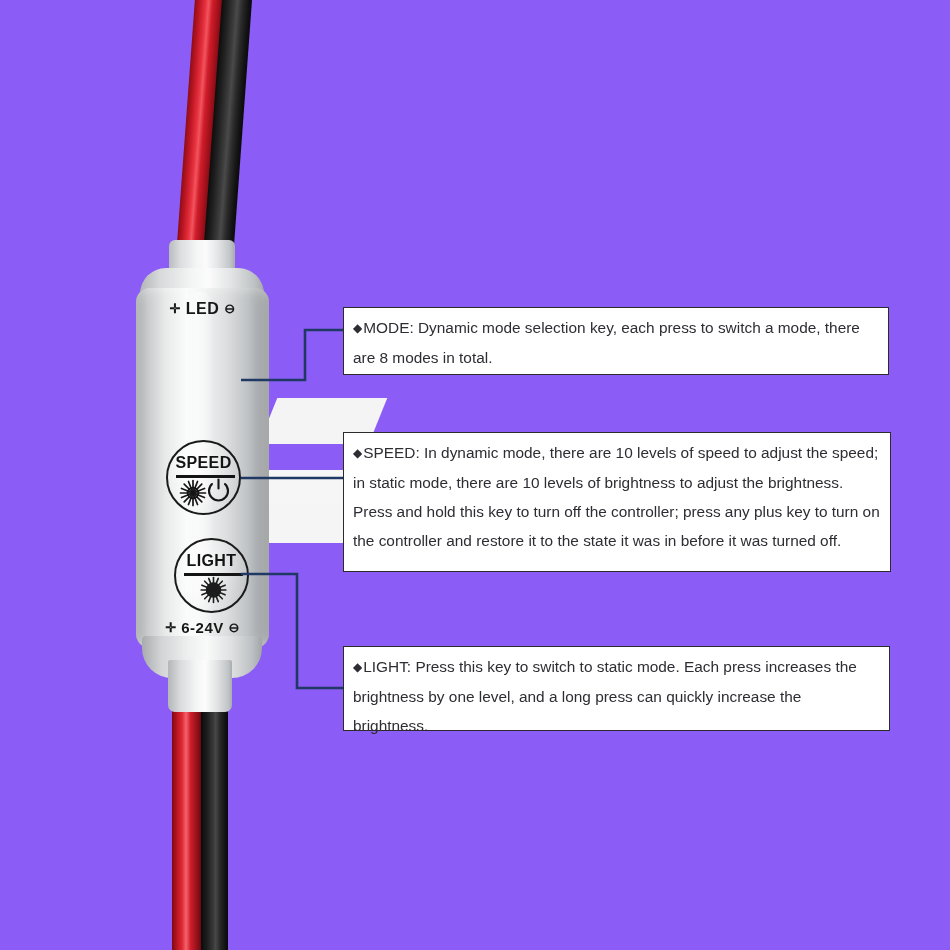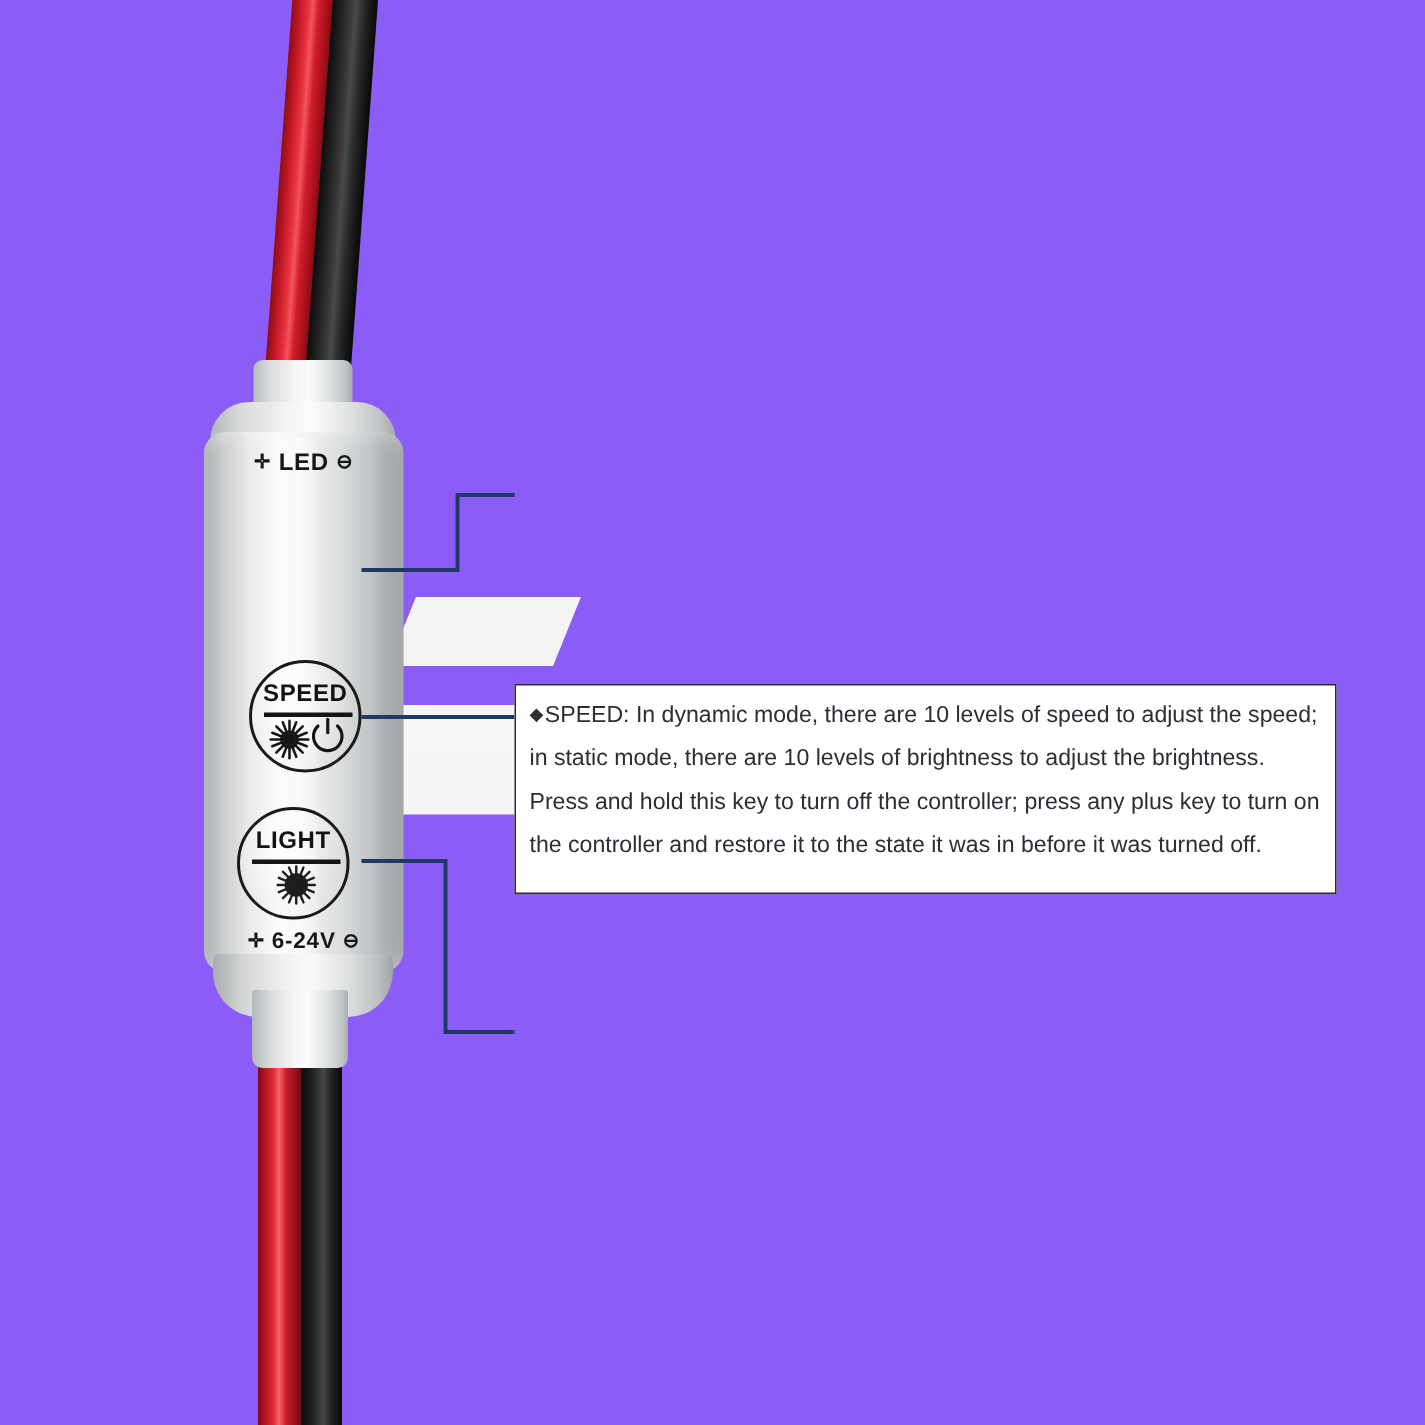--- a/index.html
+++ b/index.html
@@ -209,21 +209,21 @@
     width: 59px; height: 2.5px;
     background: #141414;
   }
   #btn-speed .ico-row {
     position: absolute;
     left: 0; top: 36px;
     width: 100%; height: 34px;
   }
 
   #btn-light {
-    left: 158px; top: 538px;
+    left: 174px; top: 538px;
     width: 75px; height: 75px;
   }
   #btn-light .btn-text { top: 12px; font-size: 16px; }
   #btn-light .divider {
     position: absolute;
     left: 8px; top: 33px;
     width: 59px; height: 2.5px;
     background: #141414;
   }
   #btn-light .ico-row {
@@ -250,21 +250,21 @@
     font-size: 15.4px;
     line-height: 29px;
     padding: 5px 9px 6px 9px;
   }
   .anno .bullet {
     font-size: 12px;
     vertical-align: 1px;
     margin-right: 1px;
   }
   #anno-mode  { left: 343px; top: 307px;  width: 546px; height: 68px; }
-  #anno-speed { left: 343px; top: 456px;  width: 548px; height: 140px; }
+  #anno-speed { left: 343px; top: 432px;  width: 548px; height: 140px; }
   #anno-light { left: 343px; top: 646px;  width: 547px; height: 85px; }
 </style>
 </head>
 <body>
 
 <div id="stage">
 
   <div class="watermark wm-a"></div>
   <div class="watermark wm-b"></div>
   <div class="watermark wm-c"></div>
@@ -363,19 +363,25 @@
 
   <svg class="leader">
 
     <polyline points="241,380 305,380 305,330 343,330" fill="none" stroke="#1f3864" stroke-width="2.6"></polyline>
 
     <polyline points="241,478 343,478" fill="none" stroke="#1f3864" stroke-width="2.6"></polyline>
 
     <polyline points="241,574 297,574 297,688 343,688" fill="none" stroke="#1f3864" stroke-width="2.6"></polyline>
   </svg>
 
+  <div class="anno" id="anno-mode">
+    <span class="bullet">◆</span><span>MODE: Dynamic mode selection key, each press to switch a mode, there are 8 modes in total.</span>
+  </div>
 
   <div class="anno" id="anno-speed">
     <span class="bullet">◆</span><span>SPEED: In dynamic mode, there are 10 levels of speed to adjust the speed; in static mode, there are 10 levels of brightness to adjust the brightness. Press and hold this key to turn off the controller; press any plus key to turn on the controller and restore it to the state it was in before it was turned off.</span>
   </div>
 
+  <div class="anno" id="anno-light">
+    <span class="bullet">◆</span><span>LIGHT: Press this key to switch to static mode. Each press increases the brightness by one level, and a long press can quickly increase the brightness.</span>
+  </div>
 
 </div>
 
 </body></html>

